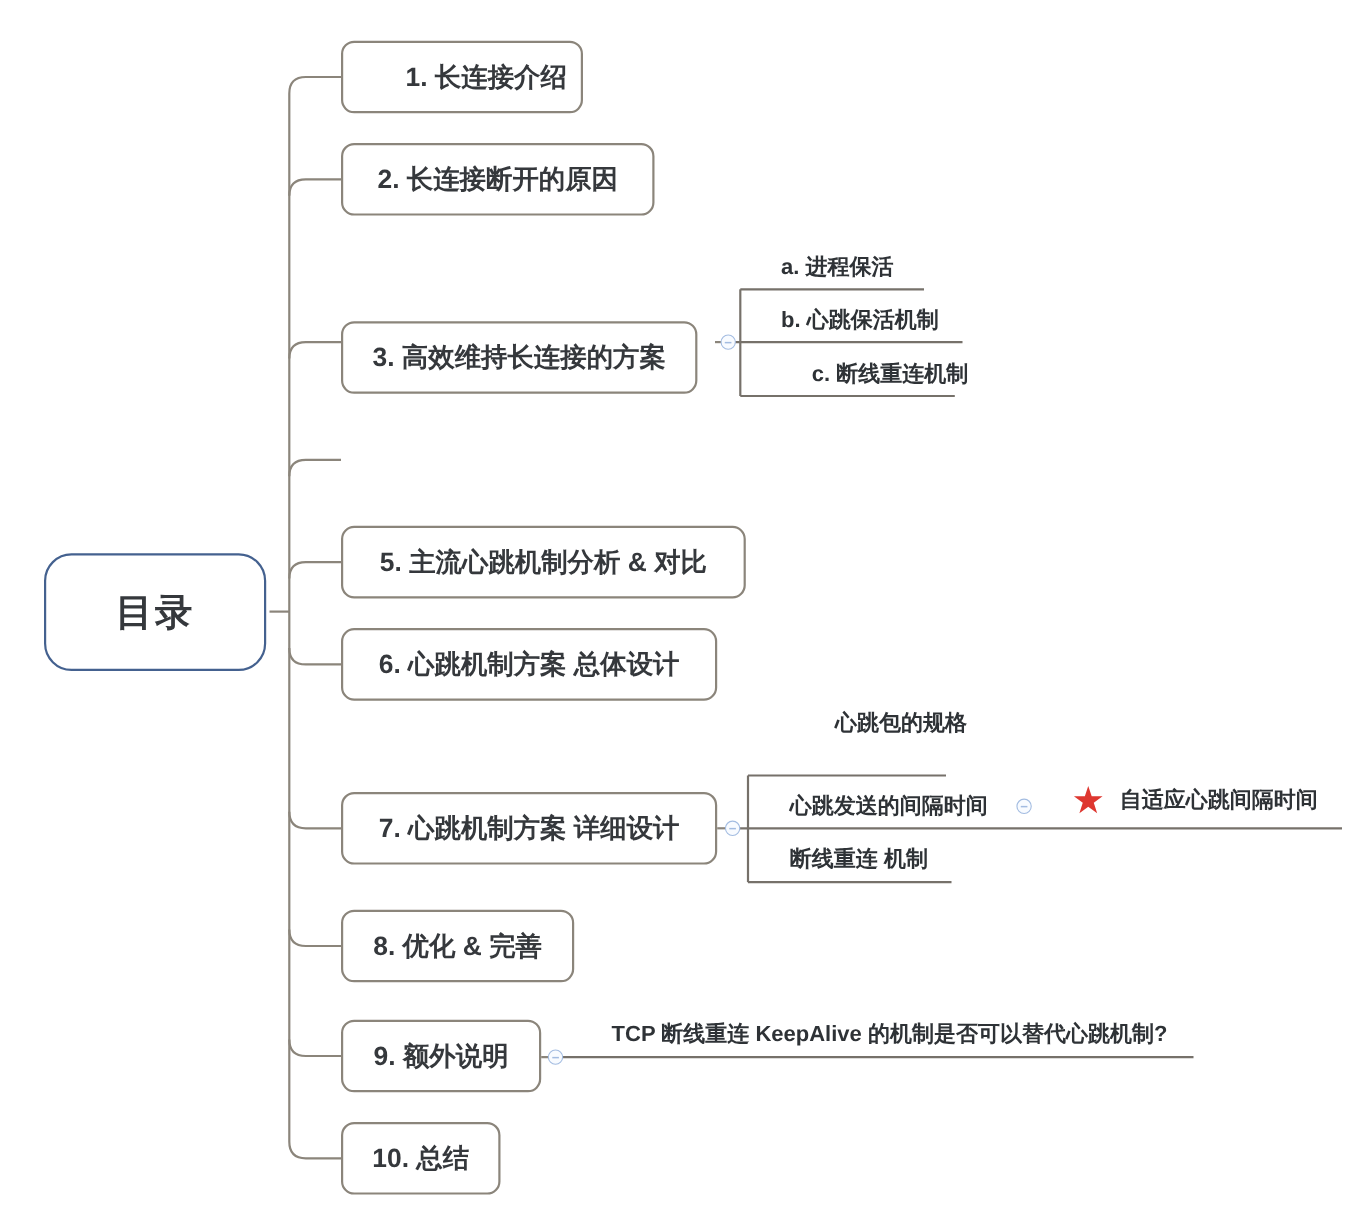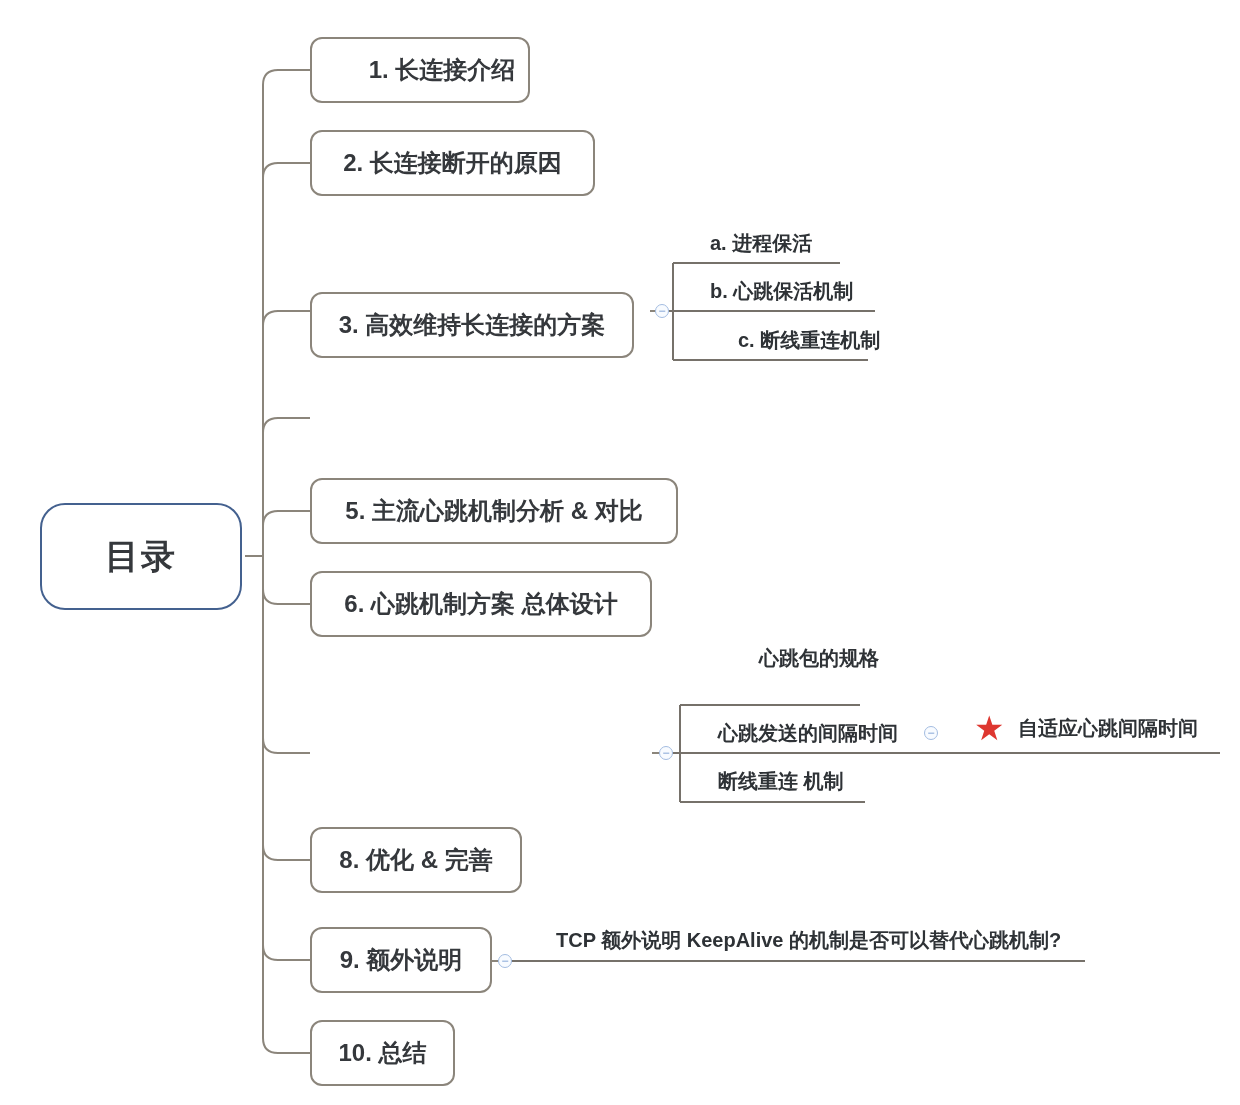--- a/index.html
+++ b/index.html
@@ -75,36 +75,37 @@
     <path d="M511,961 L1085,961" fill="none" stroke="#76716a" stroke-width="2"></path>
   </svg>
 
   <div class="root-box" style="left:40px; top:503px;">目录</div>
 
   <div class="topic-box" style="left:310px; top:37px;  width:220px;padding-left:44px;">1. 长连接介绍</div>
   <div class="topic-box" style="left:310px; top:130px; width:285px;">2. 长连接断开的原因</div>
   <div class="topic-box" style="left:310px; top:292px; width:324px;">3. 高效维持长连接的方案</div>
   <div class="topic-box" style="left:310px; top:478px; width:368px;">5. 主流心跳机制分析 &amp; 对比</div>
   <div class="topic-box" style="left:310px; top:571px; width:342px;">6. 心跳机制方案 总体设计</div>
+  <div class="topic-box" style="left:310px; top:720px; width:342px;">7. 心跳机制方案 详细设计</div>
   <div class="topic-box" style="left:310px; top:827px; width:212px;">8. 优化 &amp; 完善</div>
   <div class="topic-box" style="left:310px; top:927px; width:182px;">9. 额外说明</div>
   <div class="topic-box" style="left:310px; top:1020px; width:145px;">10. 总结</div>
 
   <div class="line-topic" style="left:710px; top:232px;text-align:right;">a. 进程保活</div>
   <div class="line-topic" style="left:710px; top:280px;text-align:center;">b. 心跳保活机制</div>
   <div class="line-topic" style="left:710px; top:329px;margin-left:28px;">c. 断线重连机制</div>
 
   <div class="line-topic" style="left:718px; top:647px;margin-left:41px;">心跳包的规格</div>
   <div class="line-topic" style="left:718px; top:722px;">心跳发送的间隔时间</div>
   <div class="line-topic" style="left:718px; top:770px;">断线重连 机制</div>
 
   <span class="star" style="left:974px; top:711px;">★</span>
   <div class="line-topic" style="left:1018px; top:717px;">自适应心跳间隔时间</div>
 
-  <div class="line-topic" style="left:556px; top:929px;">TCP 额外说明 KeepAlive 的机制是否可以替代心跳机制?</div>
+  <div class="line-topic" style="left:556px; top:929px;">TCP 断线重连 KeepAlive 的机制是否可以替代心跳机制?</div>
 
   <div class="collapse-btn" style="left:655px; top:304px;">
     <span>−</span>
   </div>
   <div class="collapse-btn" style="left:659px; top:746px;">
     <span>−</span>
   </div>
   <div class="collapse-btn" style="left:924px; top:726px;">
     <span>−</span>
   </div>

